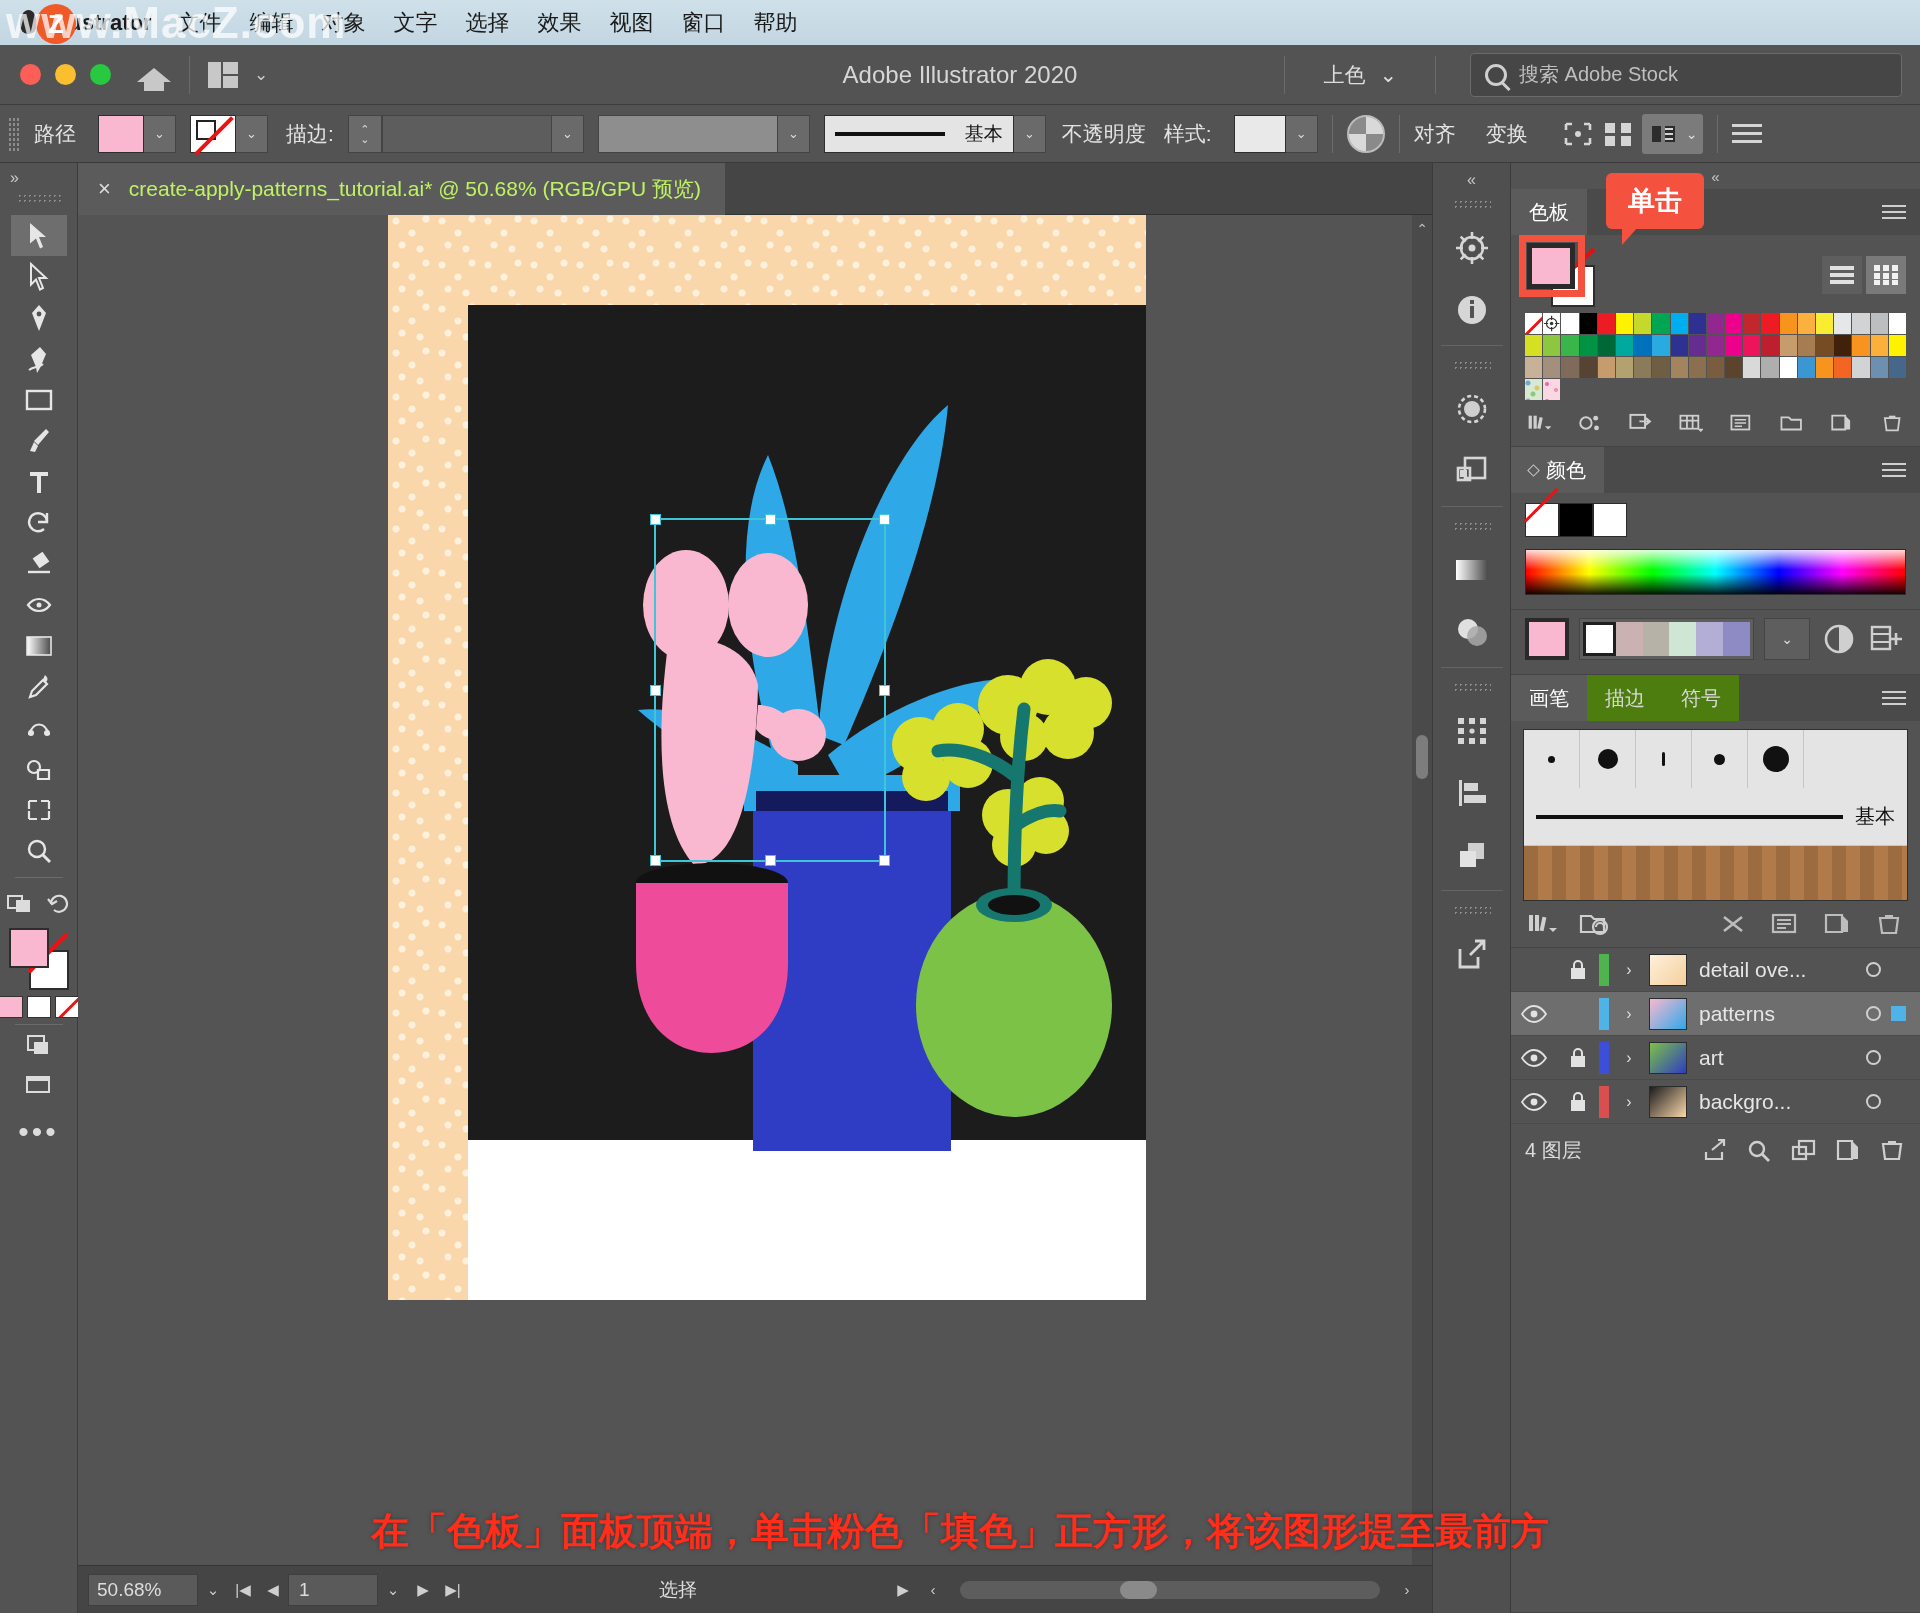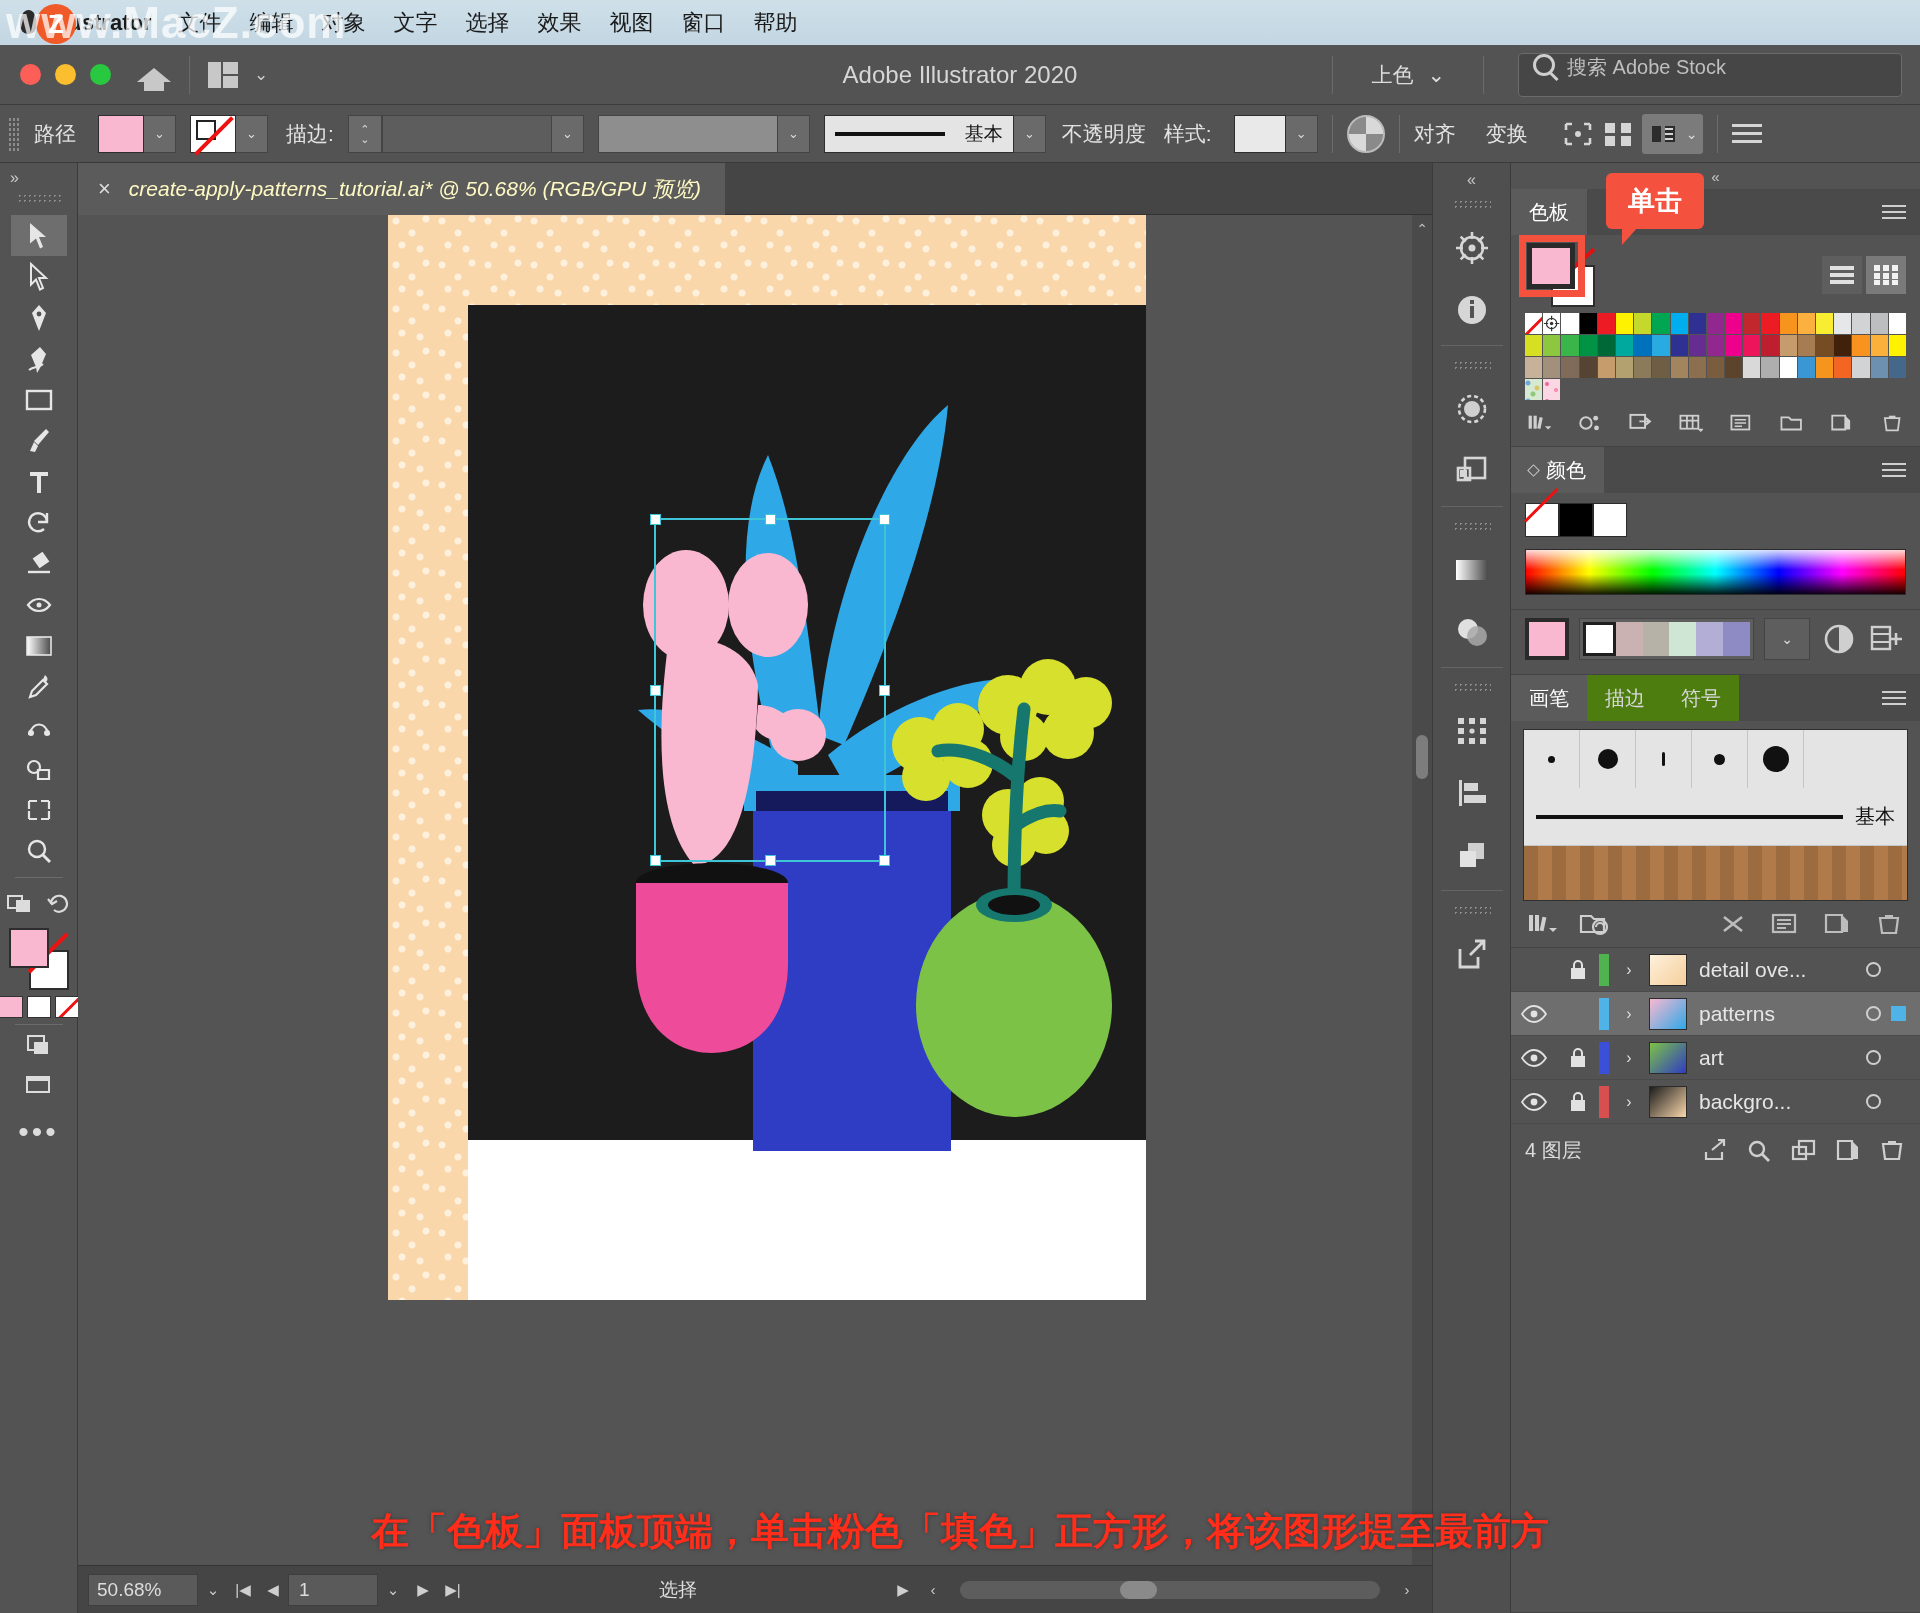--- a/index.html
+++ b/index.html
@@ -33,21 +33,21 @@
   .home-icn:before{content:"";position:absolute;left:0;top:8px;width:0;height:0;border-left:17px solid transparent;border-right:17px solid transparent;border-bottom:14px solid #c8c8c8;}
   .home-icn:after{content:"";position:absolute;left:7px;top:18px;width:20px;height:13px;background:#c8c8c8;}
   .tb-sep{width:1px;height:38px;background:#6a6a6a;margin:0 18px;}
   .arrange{width:30px;height:26px;display:grid;grid-template-columns:13px 15px;grid-template-rows:12px 12px;gap:2px;}
   .arrange i{background:#c8c8c8;display:block;}
   .arrange i:nth-child(1){grid-row:1/3;}
   .chev{margin-left:16px;color:#ccc;font-size:17px;}
   .apptitle{position:absolute;left:0;right:0;text-align:center;font-size:24px;color:#d6d6d6;pointer-events:none;}
   .tb-right{margin-left:auto;display:flex;align-items:center;gap:0;padding-right:18px;}
   .ws-btn{display:flex;align-items:center;gap:14px;font-size:21px;color:#ddd;padding:0 20px;}
-  .search-box{width:384px;height:44px;background:#464646;border:1px solid #6b6b6b;border-radius:4px;display:flex;align-items:flex-start;padding:0 14px;gap:12px;margin-left:16px;}
+  .search-box{width:432px;height:44px;background:#464646;border:1px solid #6b6b6b;border-radius:4px;display:flex;align-items:center;padding:0 14px;gap:12px;margin-left:16px;}
   .search-box .sicn{width:22px;height:22px;border:3px solid #cfcfcf;border-radius:50%;position:relative;flex:none;}
   .search-box .sicn:after{content:"";position:absolute;right:-7px;bottom:-5px;width:10px;height:3px;background:#cfcfcf;transform:rotate(45deg);}
   .search-box span{color:#bfbfbf;font-size:20px;}
 
   
   .ctlbar{height:58px;background:#535353;display:flex;align-items:center;border-bottom:1px solid #3a3a3a;padding-left:8px;gap:0;}
   .grip{width:12px;height:34px;background-image:radial-gradient(#8c8c8c 1px,transparent 1px);background-size:4px 5px;margin-right:14px;}
   .ctl-label{font-size:21px;color:#e2e2e2;margin-right:8px;}
   .swatch-combo{display:flex;margin-left:14px;}
   .sw-box{width:46px;height:38px;border:1px solid #2e2e2e;}
@@ -84,21 +84,21 @@
   .fs-back:after{content:"";position:absolute;left:-2px;top:50%;width:54px;height:4px;background:#e11;transform:rotate(-45deg);transform-origin:left;}
   .fs-front{position:absolute;left:0;top:0;width:40px;height:40px;background:#f9b8d0;border:2px solid #2d2d2d;z-index:2;}
   .minifs{display:flex;gap:4px;margin-top:6px;}
   .minifs div{width:24px;height:22px;border:1px solid #333;}
 
   
   .canvascol{flex:1;display:flex;flex-direction:column;min-width:0;background:#535353;}
   .tabstrip{height:52px;background:#454545;display:flex;align-items:center;border-bottom:1px solid #333;}
   .doctab{height:52px;background:#5b5b5b;display:flex;align-items:center;gap:18px;padding:0 24px 0 20px;}
   .doctab .x{color:#ddd;font-size:22px;}
-  .doctab .name{color:#fef9c3;font-size:21px;white-space:nowrap;font-style:italic;}
+  .doctab .name{color:#bef264;font-size:21px;white-space:nowrap;}
   .canvaswrap{flex:1;position:relative;overflow:hidden;background:#545454;}
   .artboard{position:absolute;left:310px;top:0px;width:758px;height:1085px;background:#f6cf9c;}
   .pattern-bg{position:absolute;inset:0;background-color:#fad7ab;
      background-image:radial-gradient(circle at 8px 6px,#fdf0dc 3px,transparent 4px),
        radial-gradient(circle at 24px 18px,#fdf0dc 3px,transparent 4px),
        radial-gradient(circle at 38px 4px,#fdf0dc 3px,transparent 4px),
        radial-gradient(circle at 14px 30px,#fdf0dc 3px,transparent 4px),
        radial-gradient(circle at 32px 34px,#fdf0dc 3px,transparent 4px);
      background-size:46px 44px;}
   .innerart{position:absolute;left:80px;top:90px;right:0;bottom:0;background:#1c1c1c;}

